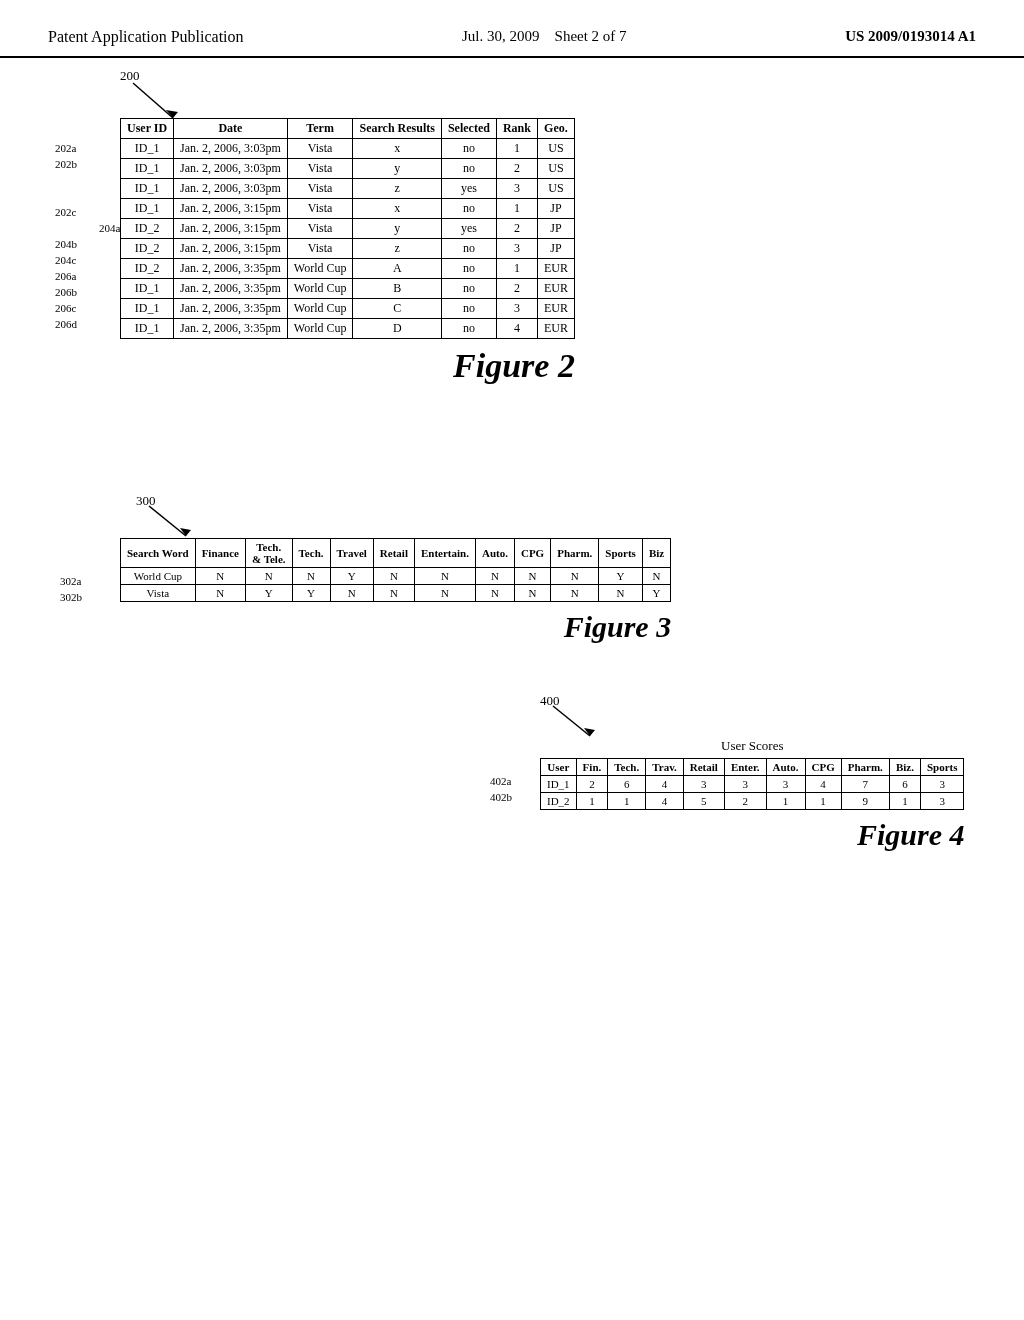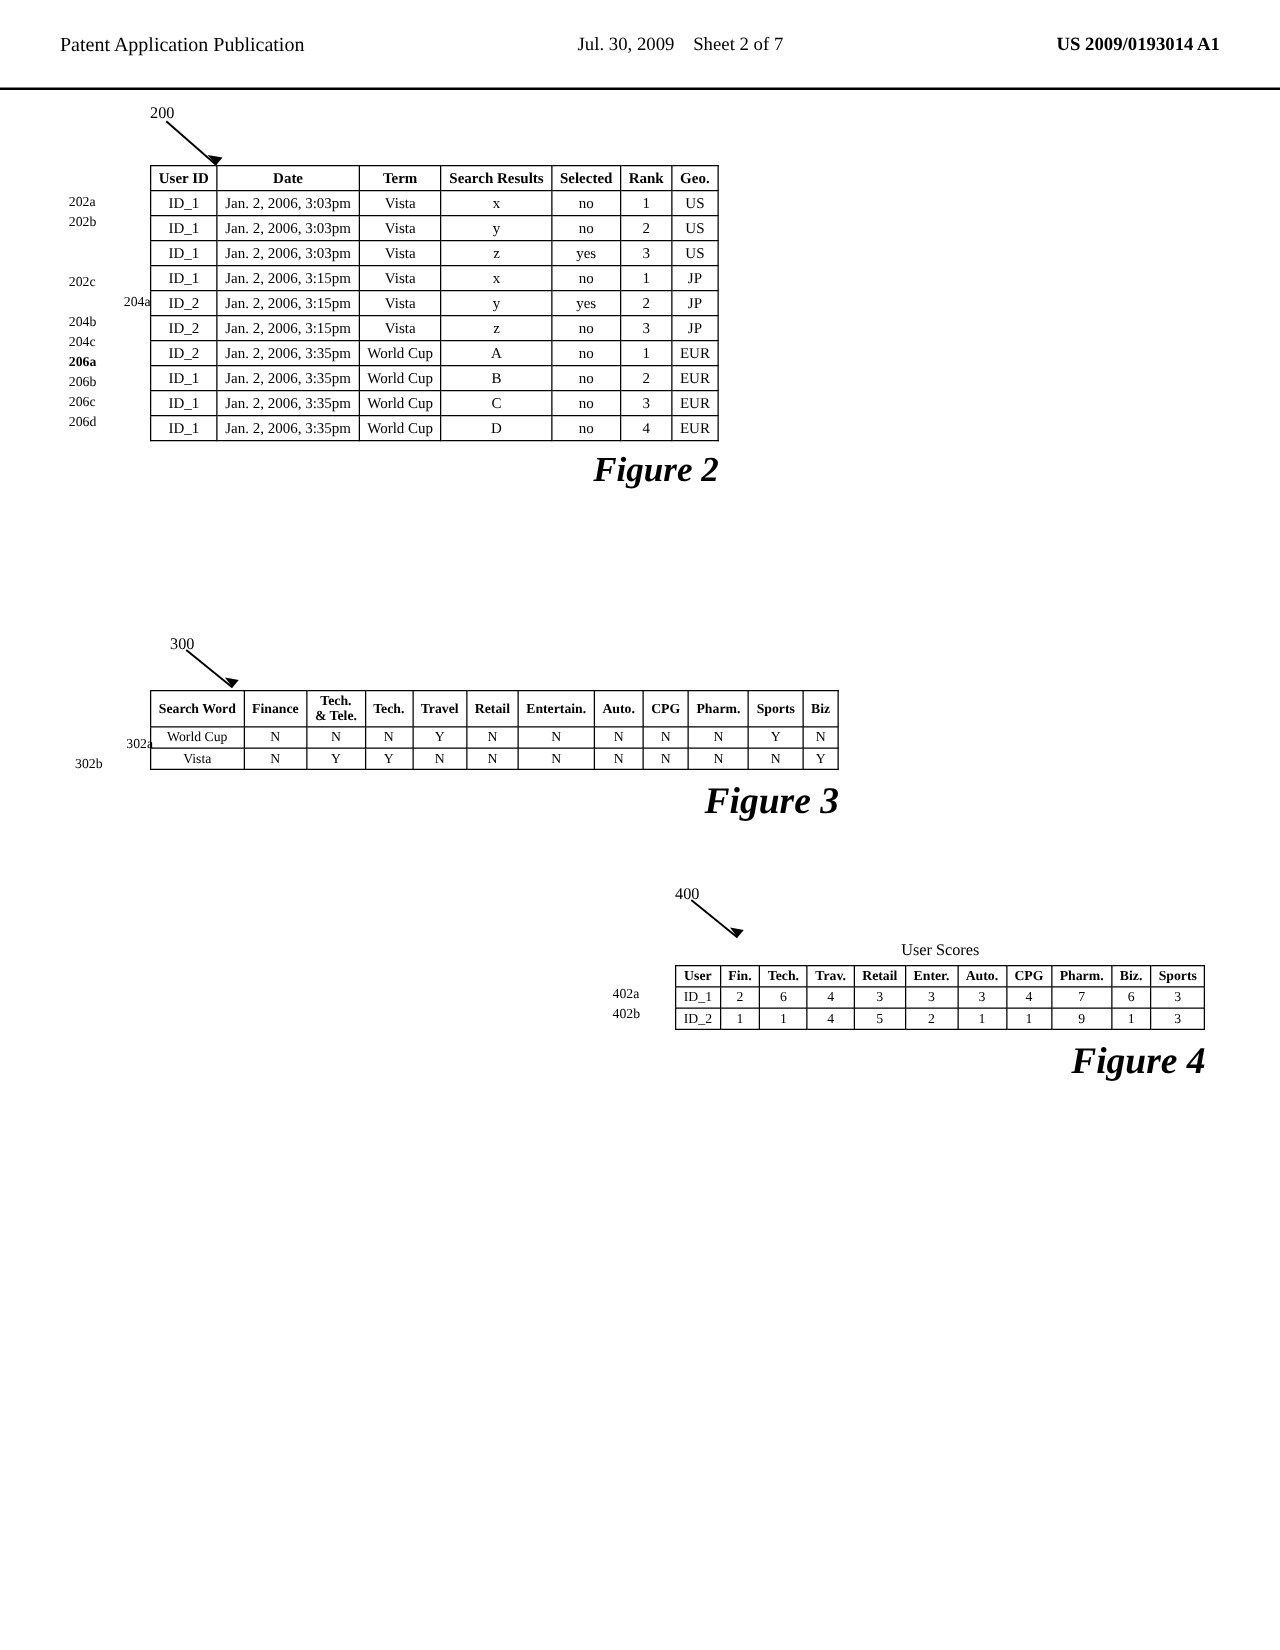--- a/index.html
+++ b/index.html
@@ -10,21 +10,21 @@
       min-height: 1320px;
       position: relative;
       overflow: hidden;
     }
 
     
     .header {
       display: flex;
       justify-content: space-between;
       align-items: flex-start;
-      padding: 28px 48px 24px 48px;
+      padding: 28px 48px 10px 48px;
       border-bottom: 2px solid #000;
     }
     .header-center {
       font-size: 15px;
       text-align: center;
     }
     .header-right {
       font-size: 15px;
       font-weight: bold;
     }
@@ -79,21 +79,21 @@
       </svg>
     </div>
 
     <div style="position:absolute; left:-65px; top:20px; font-size:11px; line-height:1;">
       <div style="margin-top:2px; height:16px; display:flex; align-items:center;">202a</div>
       <div style="margin-top:0px; height:16px; display:flex; align-items:center;">202b</div>
       <div style="height:16px; display:flex; align-items:center;margin-top:32px;">202c</div>
       <div style="height:16px; display:flex; align-items:center;margin-left:44px;">204a</div>
       <div style="height:16px; display:flex; align-items:center;">204b</div>
       <div style="height:16px; display:flex; align-items:center;">204c</div>
-      <div style="height:16px; display:flex; align-items:center;font-weight:bold;">206a</div>
+      <div style="height:16px; display:flex; align-items:center;">206a</div>
       <div style="height:16px; display:flex; align-items:center;">206b</div>
       <div style="height:16px; display:flex; align-items:center;">206c</div>
       <div style="height:16px; display:flex; align-items:center;">206d</div>
     </div>
 
     <table>
       <thead>
         <tr>
           <th>User ID</th>
           <th>Date</th>
@@ -191,37 +191,37 @@
             <td>Jan. 2, 2006, 3:35pm</td>
             <td>World Cup</td>
             <td>D</td>
             <td>no</td>
             <td>4</td>
             <td>EUR</td>
           </tr>
         </tbody>
     </table>
 
-    <div style="text-align:right; margin-top:8px; font-size:28px; font-style:italic; font-weight:bold;">
+    <div style="text-align:right; margin-top:8px; font-size:34px; font-style:italic; font-weight:bold;">
       <span>Figure 2</span>
     </div>
   </div>
 
   <div style="position:absolute; top:480px; left:120px;">
 
     <div style="position:absolute; top:-45px; left:16px; font-size:13px;">
       <span>300</span>
       <svg width="60" height="45" style="position:absolute; top:8px; left:8px;">
         <line x1="5" y1="5" x2="42" y2="35" stroke="#000" stroke-width="1.5"></line>
         <polygon points="42,35 36,27 47,29" fill="#000"></polygon>
       </svg>
     </div>
 
     <div style="position:absolute; left:-60px; top:35px; font-size:11px; line-height:1;">
-      <div style="height:16px; display:flex; align-items:center;margin-left:41px;">302a</div>
+      <div style="height:16px; display:flex; align-items:center;">302a</div>
       <div style="height:16px; display:flex; align-items:center;">302b</div>
     </div>
 
 
     <table>
       <thead>
         <tr>
           <th style="font-size:11px;">Search Word</th>
           <th style="font-size:11px;">Finance</th>
           <th style="font-size:11px;">Tech.<br>&amp; Tele.</th>

